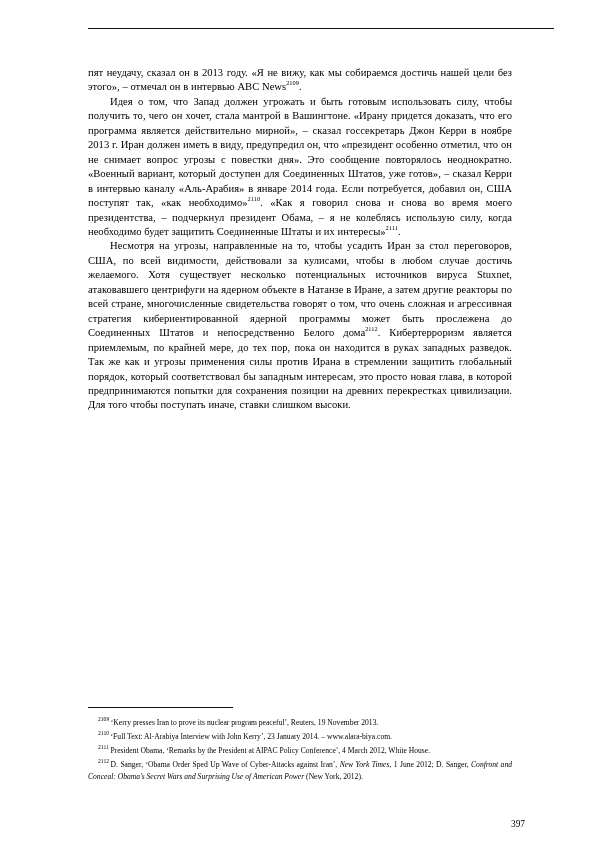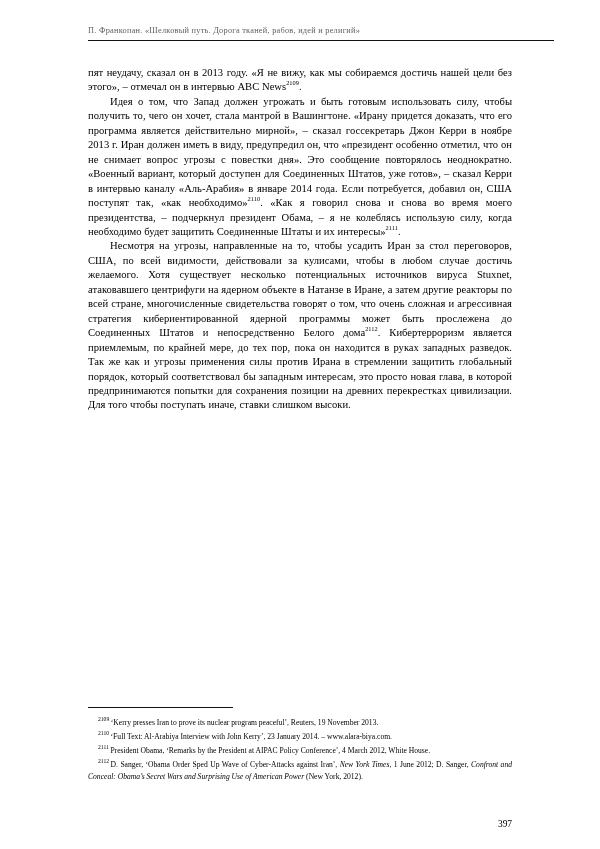--- a/index.html
+++ b/index.html
@@ -95,34 +95,33 @@
     font-size: 5.6px;
     vertical-align: super;
     line-height: 0;
     margin-right: 1.6px;
   }
   .fn i, .fn em { font-style: italic; margin-top: 32px; }
 
   
   .folio {
     position: absolute;
-    right: 88px;
+    right: 75px;
     top: 818px;
     font-size: 9.4px;
     line-height: 12px;
     color: #000;
   }
 </style>
 </head>
 <body>
 
 <div class="page">
 
   <div class="runhead">
-    <div class="runhead-text">П. Франкопан.  «Шелковый путь. Дорога тканей, рабов, идей и религий»</div>
     <div class="runhead-rule"></div>
   </div>
 
   <div class="body-col">
     <p class="para" id="p1">пят неудачу, сказал он в 2013 году. «Я не вижу, как мы собираемся достичь нашей цели без этого», – отмечал он в интервью ABC News<sup class="fnref">2109</sup>.</p>
     <p class="para indent" id="p2">Идея о том, что Запад должен угрожать и быть готовым использовать силу, чтобы получить то, чего он хочет, стала мантрой в Вашингтоне. «Ирану придется доказать, что его программа является действительно мирной», – сказал госсекретарь Джон Керри в ноябре 2013 г. Иран должен иметь в виду, предупредил он, что «президент особенно отметил, что он не снимает вопрос угрозы с повестки дня». Это сообщение повторялось неоднократно. «Военный вариант, который доступен для Соединенных Штатов, уже готов», – сказал Керри в интервью каналу «Аль-Арабия» в январе 2014 года. Если потребуется, добавил он, США поступят так, «как необходимо»<sup class="fnref">2110</sup>. «Как я говорил снова и снова во время моего президентства, – подчеркнул президент Обама, – я не колеблясь использую силу, когда необходимо будет защитить Соединенные Штаты и их интересы»<sup class="fnref">2111</sup>.</p>
     <p class="para indent" id="p3">Несмотря на угрозы, направленные на то, чтобы усадить Иран за стол переговоров, США, по всей видимости, действовали за кулисами, чтобы в любом случае достичь желаемого. Хотя существует несколько потенциальных источников вируса Stuxnet, атаковавшего центрифуги на ядерном объекте в Натанзе в Иране, а затем другие реакторы по всей стране, многочисленные свидетельства говорят о том, что очень сложная и агрессивная стратегия кибериентированной ядерной программы может быть прослежена до Соединенных Штатов и непосредственно Белого дома<sup class="fnref">2112</sup>. Кибертерроризм является приемлемым, по крайней мере, до тех пор, пока он находится в руках западных разведок. Так же как и угрозы применения силы против Ирана в стремлении защитить глобальный порядок, который соответствовал бы западным интересам, это просто новая глава, в которой предпринимаются попытки для сохранения позиции на древних перекрестках цивилизации. Для того чтобы поступать иначе, ставки слишком высоки.</p>
   </div>
 
   <div class="footnotes">

